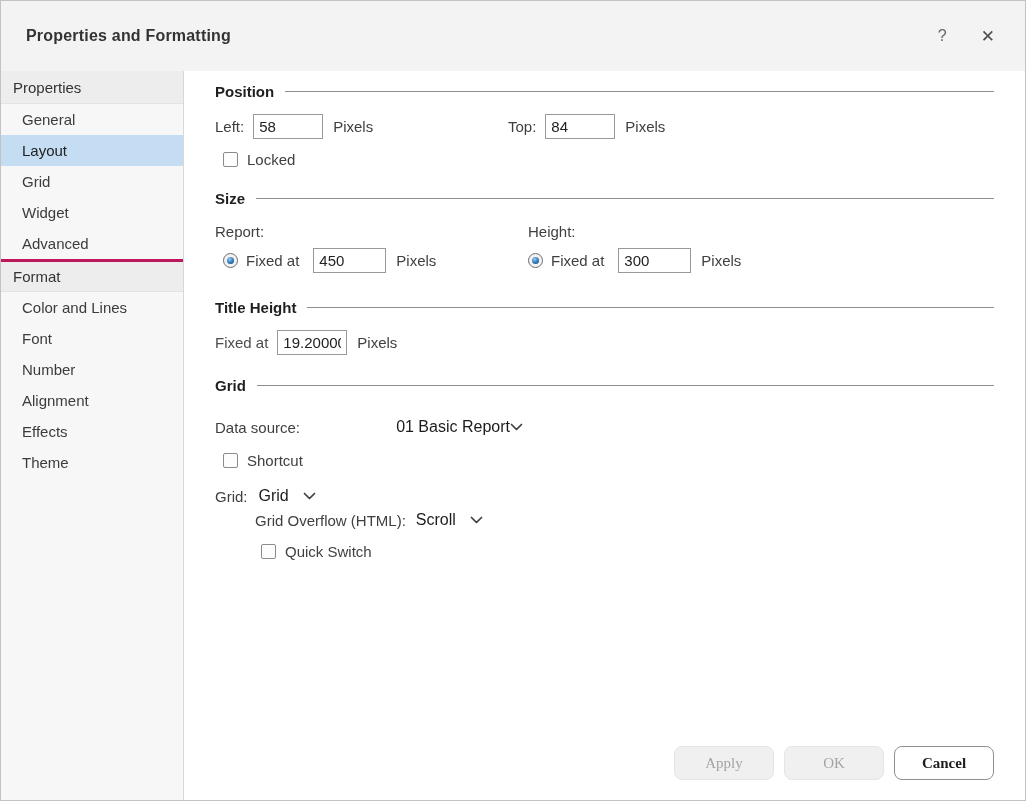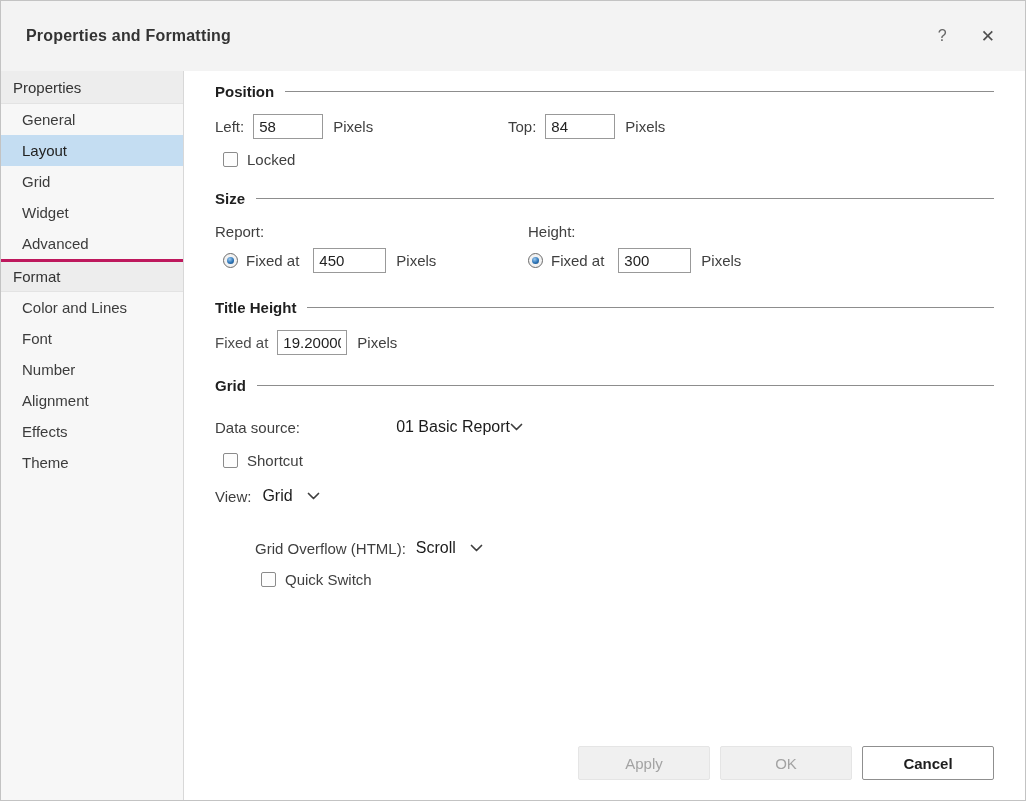--- a/index.html
+++ b/index.html
@@ -66,21 +66,21 @@
   .dd-wide { width:295px; justify-content:center; }
   .dd-compact .chevron { margin-left:14px; }
 
   
   .ind8 { padding-left:8px; }
   .ind40 { padding-left:40px; }
   .ind46 { padding-left:46px; }
 
   
   .footer { margin-top:auto; display:flex; justify-content:flex-end; gap:10px; }
-  .btn { width:132px; height:34px; font-family:Liberation Sans, sans-serif; font-size:15px; border-radius:2px;
+  .btn { width:100px; height:34px; font-family:Liberation Serif, serif; font-size:15px; border-radius:8px;
          cursor:pointer; }
   .btn-muted { background:#f0f0f0; border:1px solid #e5e5e5; color:#a3a3a3; }
   .btn-cancel { background:#fff; border:1px solid #8f8f8f; color:#1d1d1d; font-weight:bold; }
 </style>
 </head>
 <body>
 
 <div class="dialog">
 
   <div class="titlebar">
@@ -194,32 +194,32 @@
           </span>
         </div>
       </div>
 
       <div class="row ind8" style="margin-top:16px;">
         <span class="checkbox"></span>
         <span class="lbl">Shortcut</span>
       </div>
 
       <div class="row" style="margin-top:18px;">
-        <span class="lbl">View:</span>
+        <span class="lbl">Grid:</span>
         <div class="dropdown dd-compact" style="margin-left:11px;">
           <span class="dd-value">Grid</span>
           <span class="chevron">
             <svg width="13" height="9" viewBox="0 0 13 9">
                 <path d="M1.5 1.5l5 5 5-5" stroke="#3f3f3f" stroke-width="1.7" fill="none" stroke-linecap="round" stroke-linejoin="round"></path>
               </svg>
           </span>
         </div>
       </div>
 
-      <div class="row ind40" style="margin-top:34px;">
+      <div class="row ind40" style="margin-top:6px;">
         <span class="lbl">Grid Overflow (HTML):</span>
         <div class="dropdown dd-compact" style="margin-left:10px;">
           <span class="dd-value">Scroll</span>
           <span class="chevron">
             <svg width="13" height="9" viewBox="0 0 13 9">
                 <path d="M1.5 1.5l5 5 5-5" stroke="#3f3f3f" stroke-width="1.7" fill="none" stroke-linecap="round" stroke-linejoin="round"></path>
               </svg>
           </span>
         </div>
       </div>

